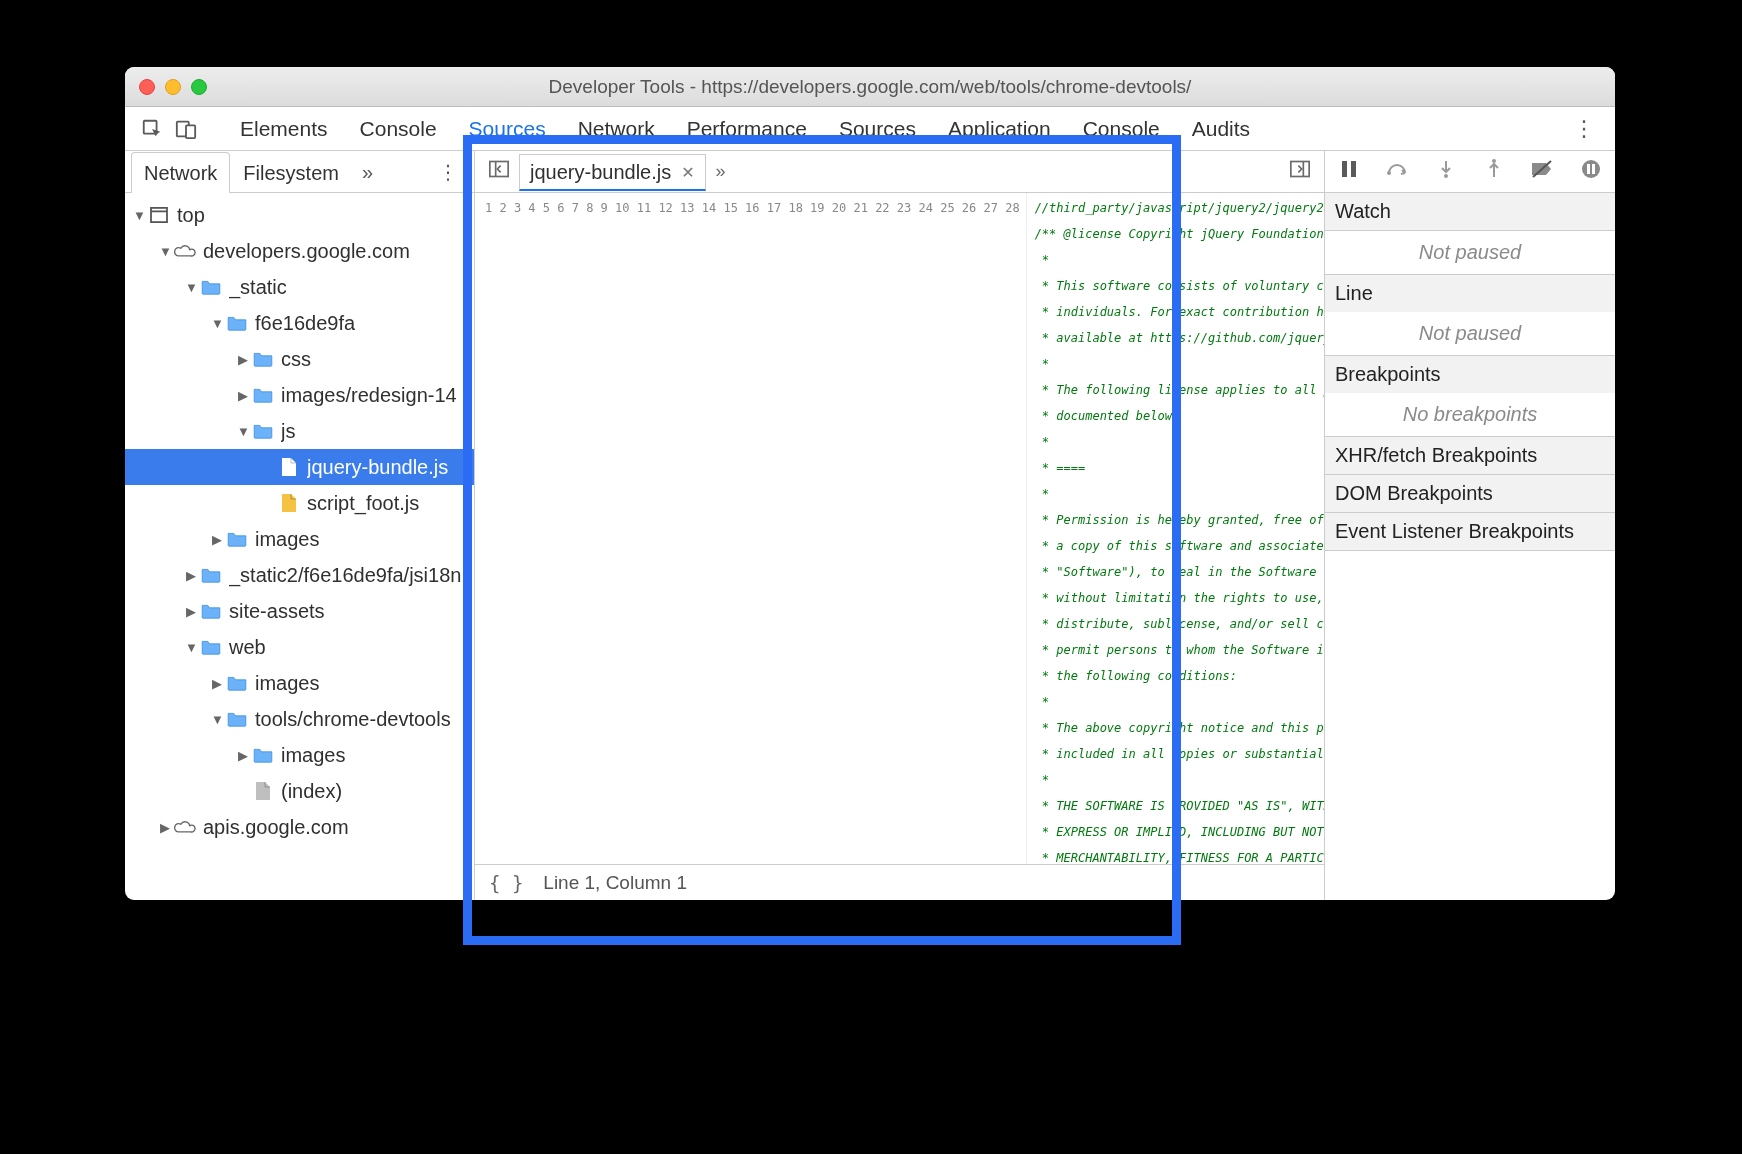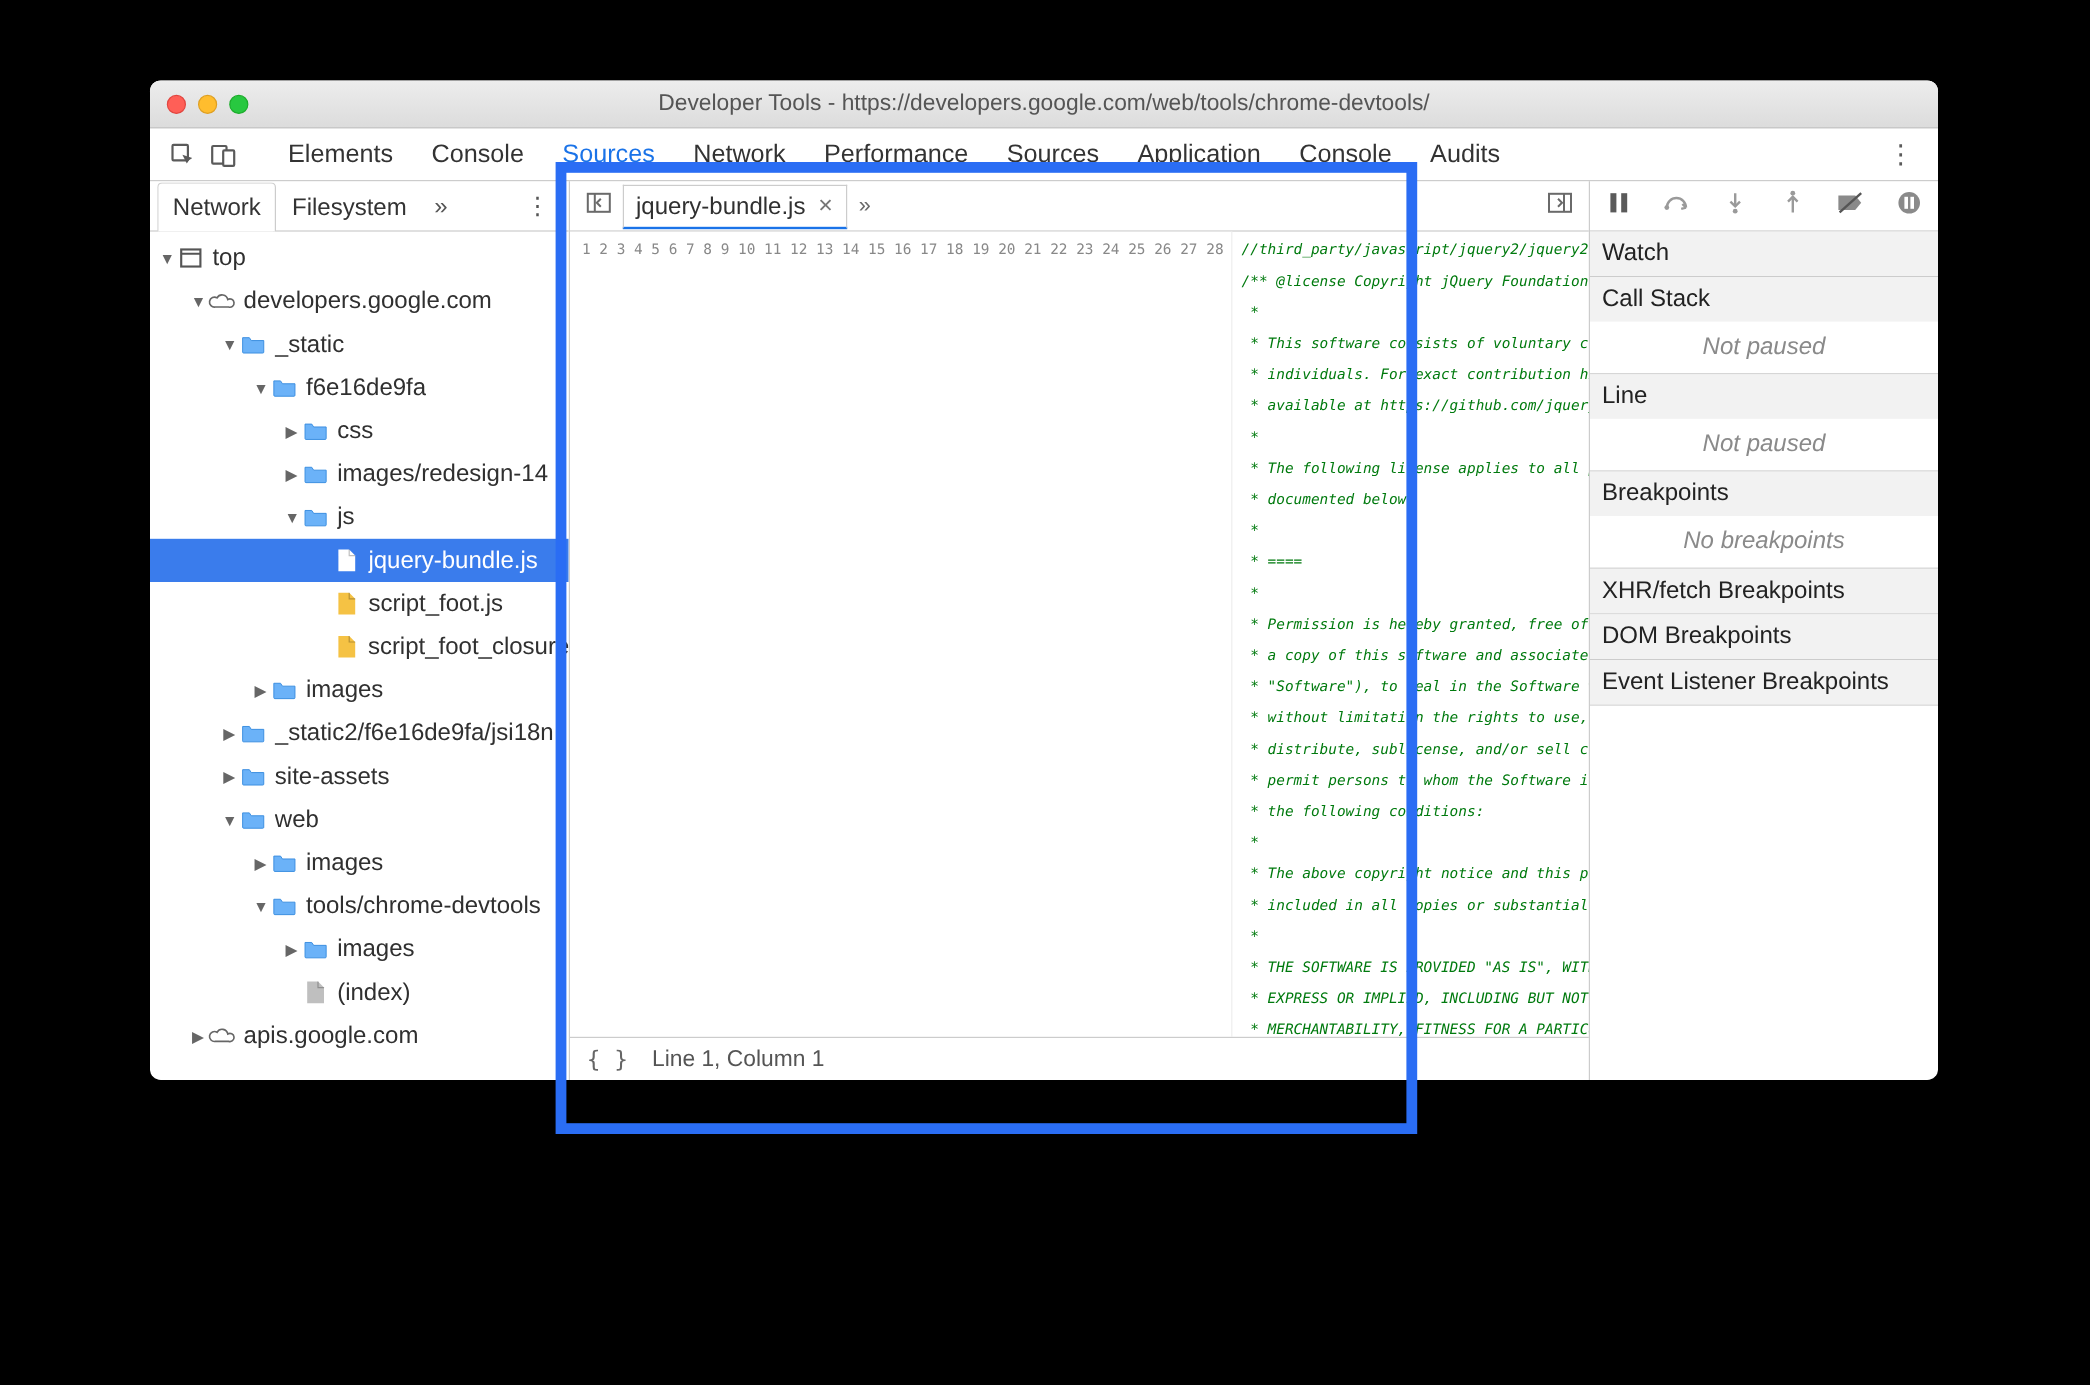--- a/index.html
+++ b/index.html
@@ -287,31 +287,20 @@
           <div class="row">
             <span class="pad" style="width: 138px;"></span>
             <span class="tw"></span>
             <span class="fico">
               <svg width="16" height="20" viewBox="0 0 16 20">
                 <path d="M1 1 h9 l5 5 v13 H1 z" fill="#f5c244" stroke="#888" stroke-width="0"></path>
                 <path d="M10 1 v5 h5" fill="none" stroke="rgba(0,0,0,.25)"></path>
               </svg>
             </span>
             <span class="label">script_foot.js</span>
-          </div>
-          <div class="row">
-            <span class="pad" style="width: 138px;"></span>
-            <span class="tw"></span>
-            <span class="fico">
-              <svg width="16" height="20" viewBox="0 0 16 20">
-                <path d="M1 1 h9 l5 5 v13 H1 z" fill="#f5c244" stroke="#888" stroke-width="0"></path>
-                <path d="M10 1 v5 h5" fill="none" stroke="rgba(0,0,0,.25)"></path>
-              </svg>
-            </span>
-            <span class="label">script_foot_closure</span>
           </div>
           <div class="row">
             <span class="pad" style="width: 86px;"></span>
             <span class="tw">▶</span>
             <span class="fico">
               <svg width="20" height="16" viewBox="0 0 24 20">
                 <path d="M1 3 h7 l2 3 h13 v12 a1 1 0 0 1 -1 1 H2 a1 1 0 0 1 -1 -1 z" fill="#6bb2f8" stroke="#3a8de0" stroke-width="1"></path>
               </svg>
             </span>
             <span class="label">images</span>
@@ -518,23 +507,20 @@
               <rect x="6" y="5" width="3" height="10" fill="#fff"></rect>
               <rect x="11" y="5" width="3" height="10" fill="#fff"></rect>
             </svg></span>
       </div>
       <div class="sect">
           <div class="sect-h">
             <span>Watch</span>
           </div>
         </div>
       <div class="sect">
-        <div class="sect-h">
-            <span>Call Stack</span>
-          </div>
         <div class="sect-b">Not paused</div>
       </div>
       <div class="sect">
         <div class="sect-h">
             <span>Line</span>
           </div>
         <div class="sect-b">Not paused</div>
       </div>
       <div class="sect">
         <div class="sect-h">

